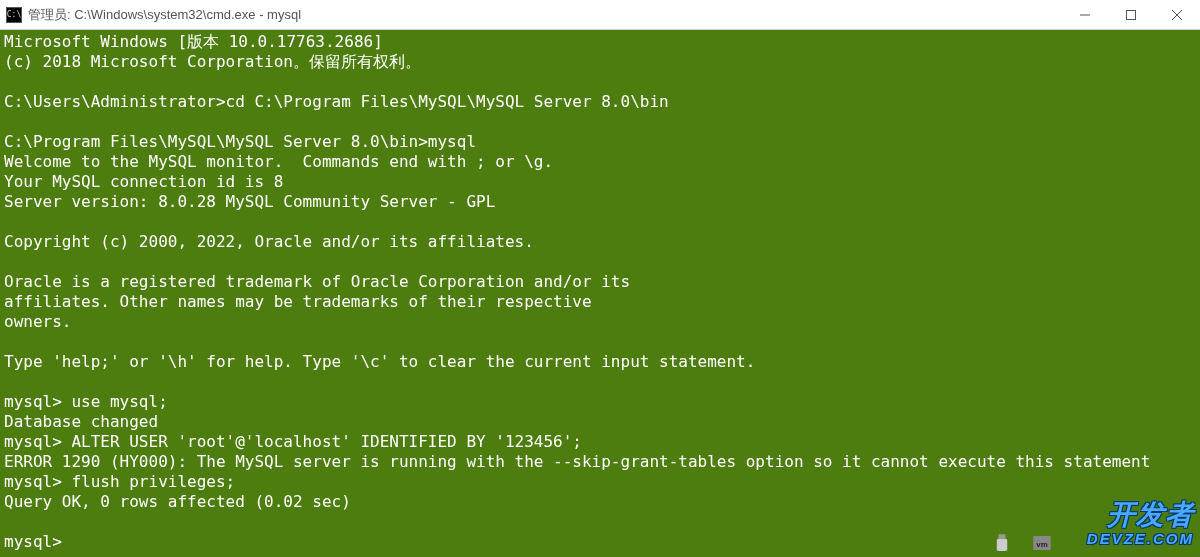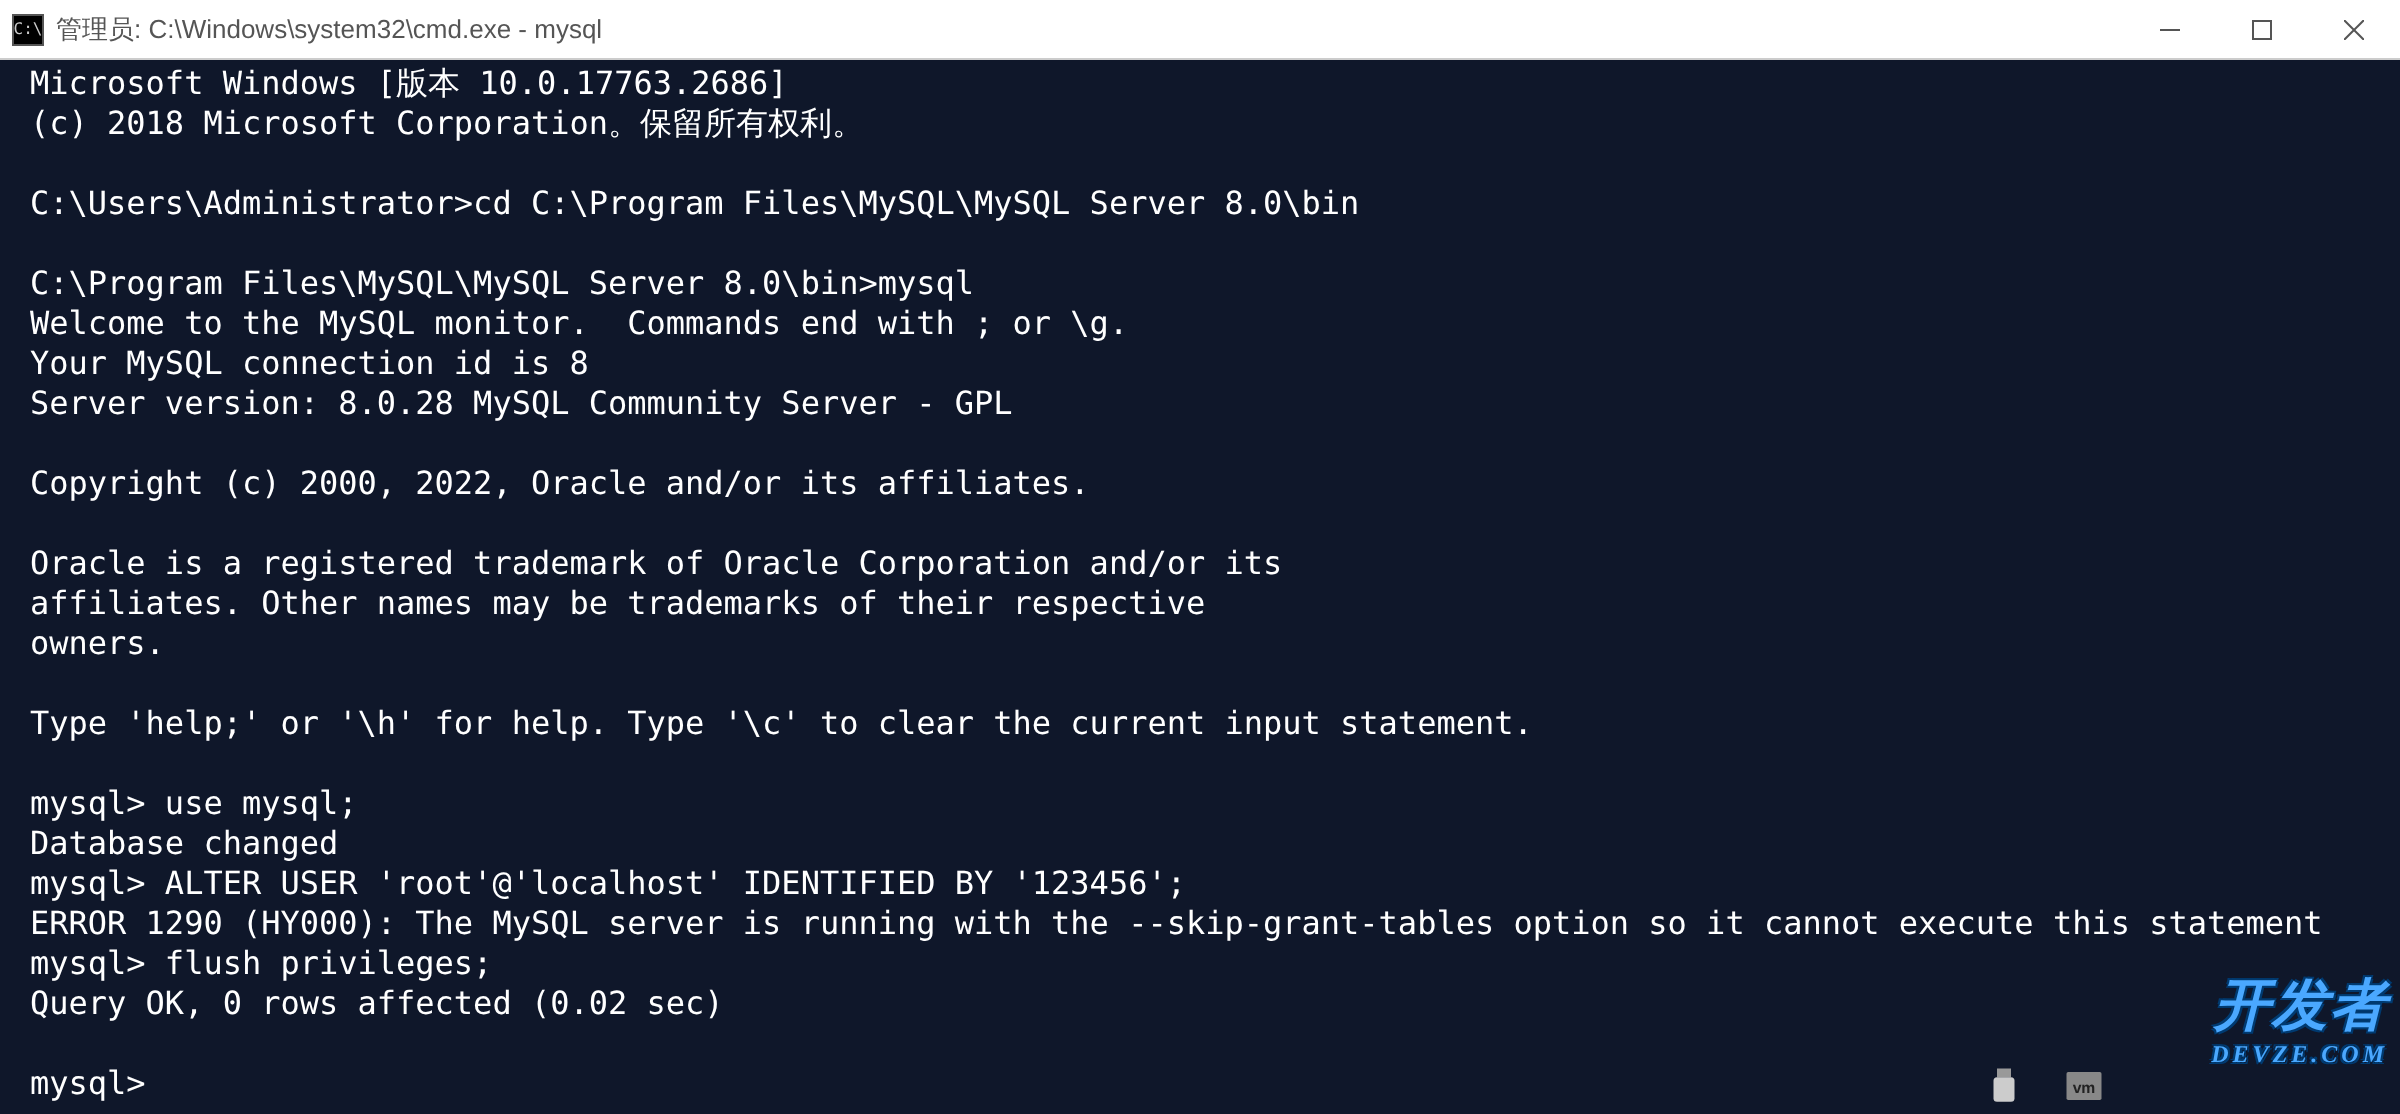--- a/index.html
+++ b/index.html
@@ -49,50 +49,49 @@
       width: 46px;
       height: 100%;
       display: flex;
       align-items: center;
       justify-content: center;
       color: #555;
       cursor: default;
     }
     .window-btn svg { width: 10px; height: 10px; }
     .terminal {
-      background: #0f172a;
+      background: #4d7c0f;
       color: #fff;
       font-family: "NSimSun", "SimSun", "Consolas", monospace;
       font-size: 16px;
       line-height: 20px;
-      padding: 2px 15px;
+      padding: 2px 4px;
       white-space: pre;
       height: calc(100% - 30px);
       overflow: hidden;
       letter-spacing: 0px;
     }
     .terminal .line { min-height: 20px; }
     .watermark {
       position: absolute;
       right: 6px;
-      bottom: 18px;
+      bottom: 6px;
       font-family: Arial, sans-serif;
       font-size: 28px;
       font-weight: bold;
       font-style: italic;
       color: #4aa8ff;
       text-shadow: 1px 1px 0 #003a70, -1px -1px 0 #003a70, 1px -1px 0 #003a70, -1px 1px 0 #003a70;
       line-height: 24px;
       text-align: right;
       letter-spacing: 1px;
     }
     .watermark .sub {
-      font-size: 12px;
+      font-size: 15px;
       letter-spacing: 2px;
-      font-family: Liberation Serif, serif;
     }
     .taskbar-icons {
       position: absolute;
       right: 148px;
       bottom: 4px;
       display: flex;
       gap: 20px;
       align-items: flex-start;
     }
     .taskbar-icon {

